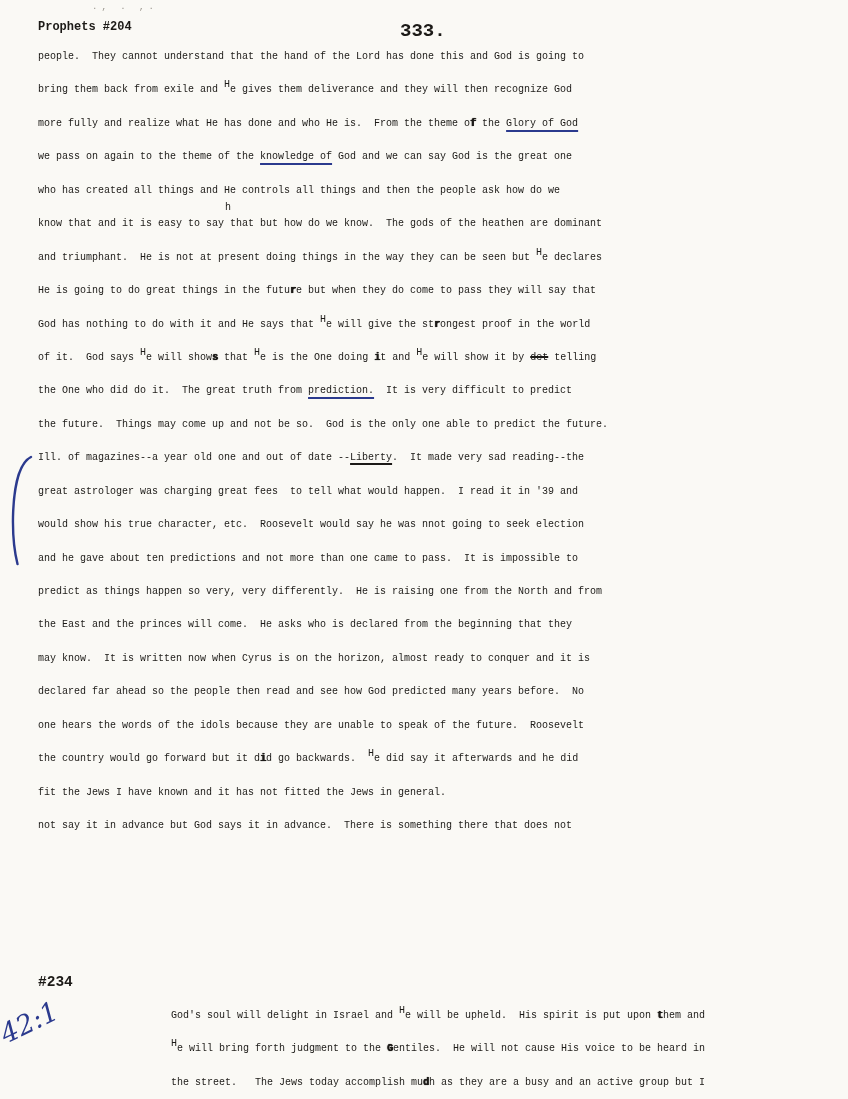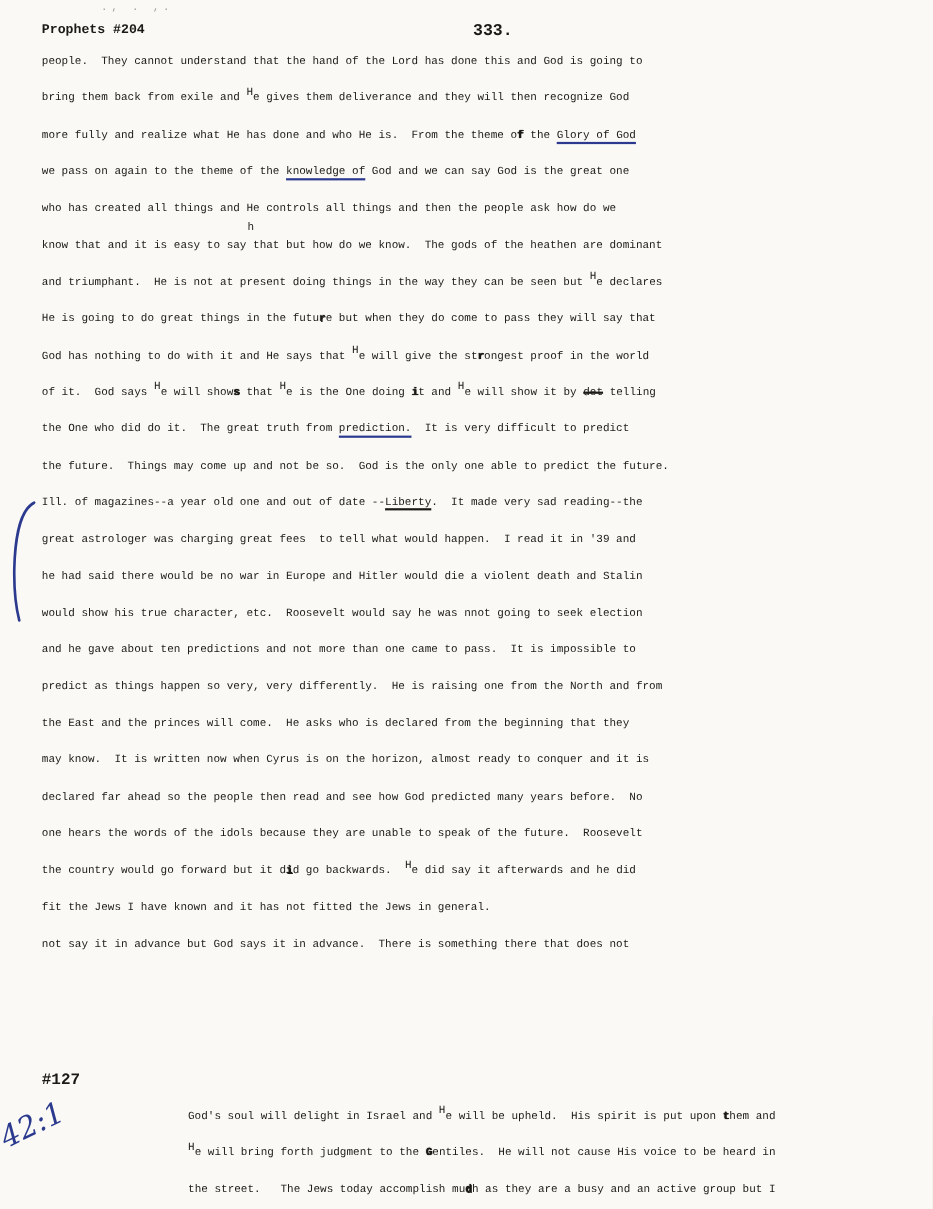--- a/index.html
+++ b/index.html
@@ -12,21 +12,21 @@
   .page{
     position:relative;
     width:848px;height:1099px;
     background:var(--paper);
     font-family:"Liberation Mono","DejaVu Sans Mono",monospace;
     color:var(--text);
     overflow:hidden;
   }
   .hdr{position:absolute;top:20px;font-size:12px;font-weight:bold;white-space:pre;}
   .hdr-left{left:38px;}
-  .hdr-num{left:430px;font-size:15px;}
+  .hdr-num{left:400px;font-size:19px;}
   .typed{position:absolute;left:38px;width:800px;font-size:10px;line-height:var(--lh);}
   #para1{top:40px;}
   #para2{top:999px;text-align:center;}
   .section-heading{position:absolute;left:38px;top:974px;font-size:14.5px;font-weight:bold;}
   .line{white-space:pre;height:var(--lh);}
   .seg-r{position:relative;top:-5px;}
   .seg-b{font-weight:bold;text-shadow:0 0 1px currentColor,0.6px 0.4px 0 currentColor;}
   .seg-st{text-decoration:line-through;text-decoration-thickness:2px;}
   .seg-pu{text-decoration:underline;text-decoration-color:var(--ink);text-decoration-thickness:2px;text-underline-offset:4px;}
   .seg-tu{text-decoration:underline;text-decoration-thickness:1.5px;text-underline-offset:3px;}
@@ -59,34 +59,33 @@
       <div class="line"><span>who has created all things and </span><span class="seg-hb">H<span class="hb-sub">h</span></span><span>e controls all things and then the people ask how do we</span></div>
       <div class="line"><span>know that and it is easy to say that but how do we know.  The gods of the heathen are dominant</span></div>
       <div class="line"><span>and triumphant.  He is not at present doing things in the way they can be seen but </span><span class="seg-r">H</span><span>e declares</span></div>
       <div class="line"><span>He is going to do great things in the futu</span><span class="seg-b">r</span><span>e but when they do come to pass they will say that</span></div>
       <div class="line"><span>God has nothing to do with it and He says that </span><span class="seg-r">H</span><span>e will give the st</span><span class="seg-b">r</span><span>ongest proof in the world</span></div>
       <div class="line"><span>of it.  God says </span><span class="seg-r">H</span><span>e will show</span><span class="seg-b">s</span><span> that </span><span class="seg-r">H</span><span>e is the One doing </span><span class="seg-b">i</span><span>t and </span><span class="seg-r">H</span><span>e will show it by </span><span class="seg-st">det</span><span> telling</span></div>
       <div class="line"><span>the One who did do it.  The great truth from </span><span class="seg-pu">prediction.</span><span>  It is very difficult to predict</span></div>
       <div class="line"><span>the future.  Things may come up and not be so.  God is the only one able to predict the future.</span></div>
       <div class="line"><span>Ill. of magazines--a year old one and out of date --</span><span class="seg-tu">Liberty</span><span>.  It made very sad reading--the</span></div>
       <div class="line"><span>great astrologer was charging great fees  to tell what would happen.  I read it in '39 and</span></div>
-      <div class="line"><span>he had said there would be no war in Europe and Hitler would die a violent death and Stalin</span></div>
       <div class="line"><span>would show his true character, etc.  Roosevelt would say he was nnot going to seek election</span></div>
       <div class="line"><span>and he gave about ten predictions and not more than one came to pass.  It is impossible to</span></div>
       <div class="line"><span>predict as things happen so very, very differently.  He is raising one from the North and from</span></div>
       <div class="line"><span>the East and the princes will come.  He asks who is declared from the beginning that they</span></div>
       <div class="line"><span>may know.  It is written now when Cyrus is on the horizon, almost ready to conquer and it is</span></div>
       <div class="line"><span>declared far ahead so the people then read and see how God predicted many years before.  No</span></div>
       <div class="line"><span>one hears the words of the idols because they are unable to speak of the future.  Roosevelt</span></div>
       <div class="line"><span>the country would go forward but it d</span><span class="seg-b">i</span><span>d go backwards.  </span><span class="seg-r">H</span><span>e did say it afterwards and he did</span></div>
       <div class="line"><span>fit the Jews I have known and it has not fitted the Jews in general.</span></div>
       <div class="line"><span>not say it in advance but God says it in advance.  There is something there that does not</span></div>
     </div>
 
-  <div class="section-heading">#127</div>
+  <div class="section-heading">#234</div>
 
   <div class="typed" id="para2">
       <div class="line"><span>God's soul will delight in Israel and </span><span class="seg-r">H</span><span>e will be upheld.  His spirit is put upon </span><span class="seg-b">t</span><span>hem and</span></div>
       <div class="line"><span class="seg-r">H</span><span>e will bring forth judgment to the </span><span class="seg-b">G</span><span>entiles.  He will not cause His voice to be heard in</span></div>
       <div class="line"><span>the street.   The Jews today accomplish mu</span><span class="seg-b">d</span><span>h as they are a busy and an active group but I</span></div>
     </div>
 
   <svg class="pen-layer" viewBox="0 0 848 1099" xmlns="http://www.w3.org/2000/svg">
     <path d="M31,457 C17,464 13.5,495 13,517 C12.6,538 14.5,552 17.5,564" fill="none" stroke="currentColor" stroke-width="2.4" stroke-linecap="round"></path>
     <text class="margin-note-text" x="6" y="1044" transform="rotate(-26 6 1044)">42:1</text>

